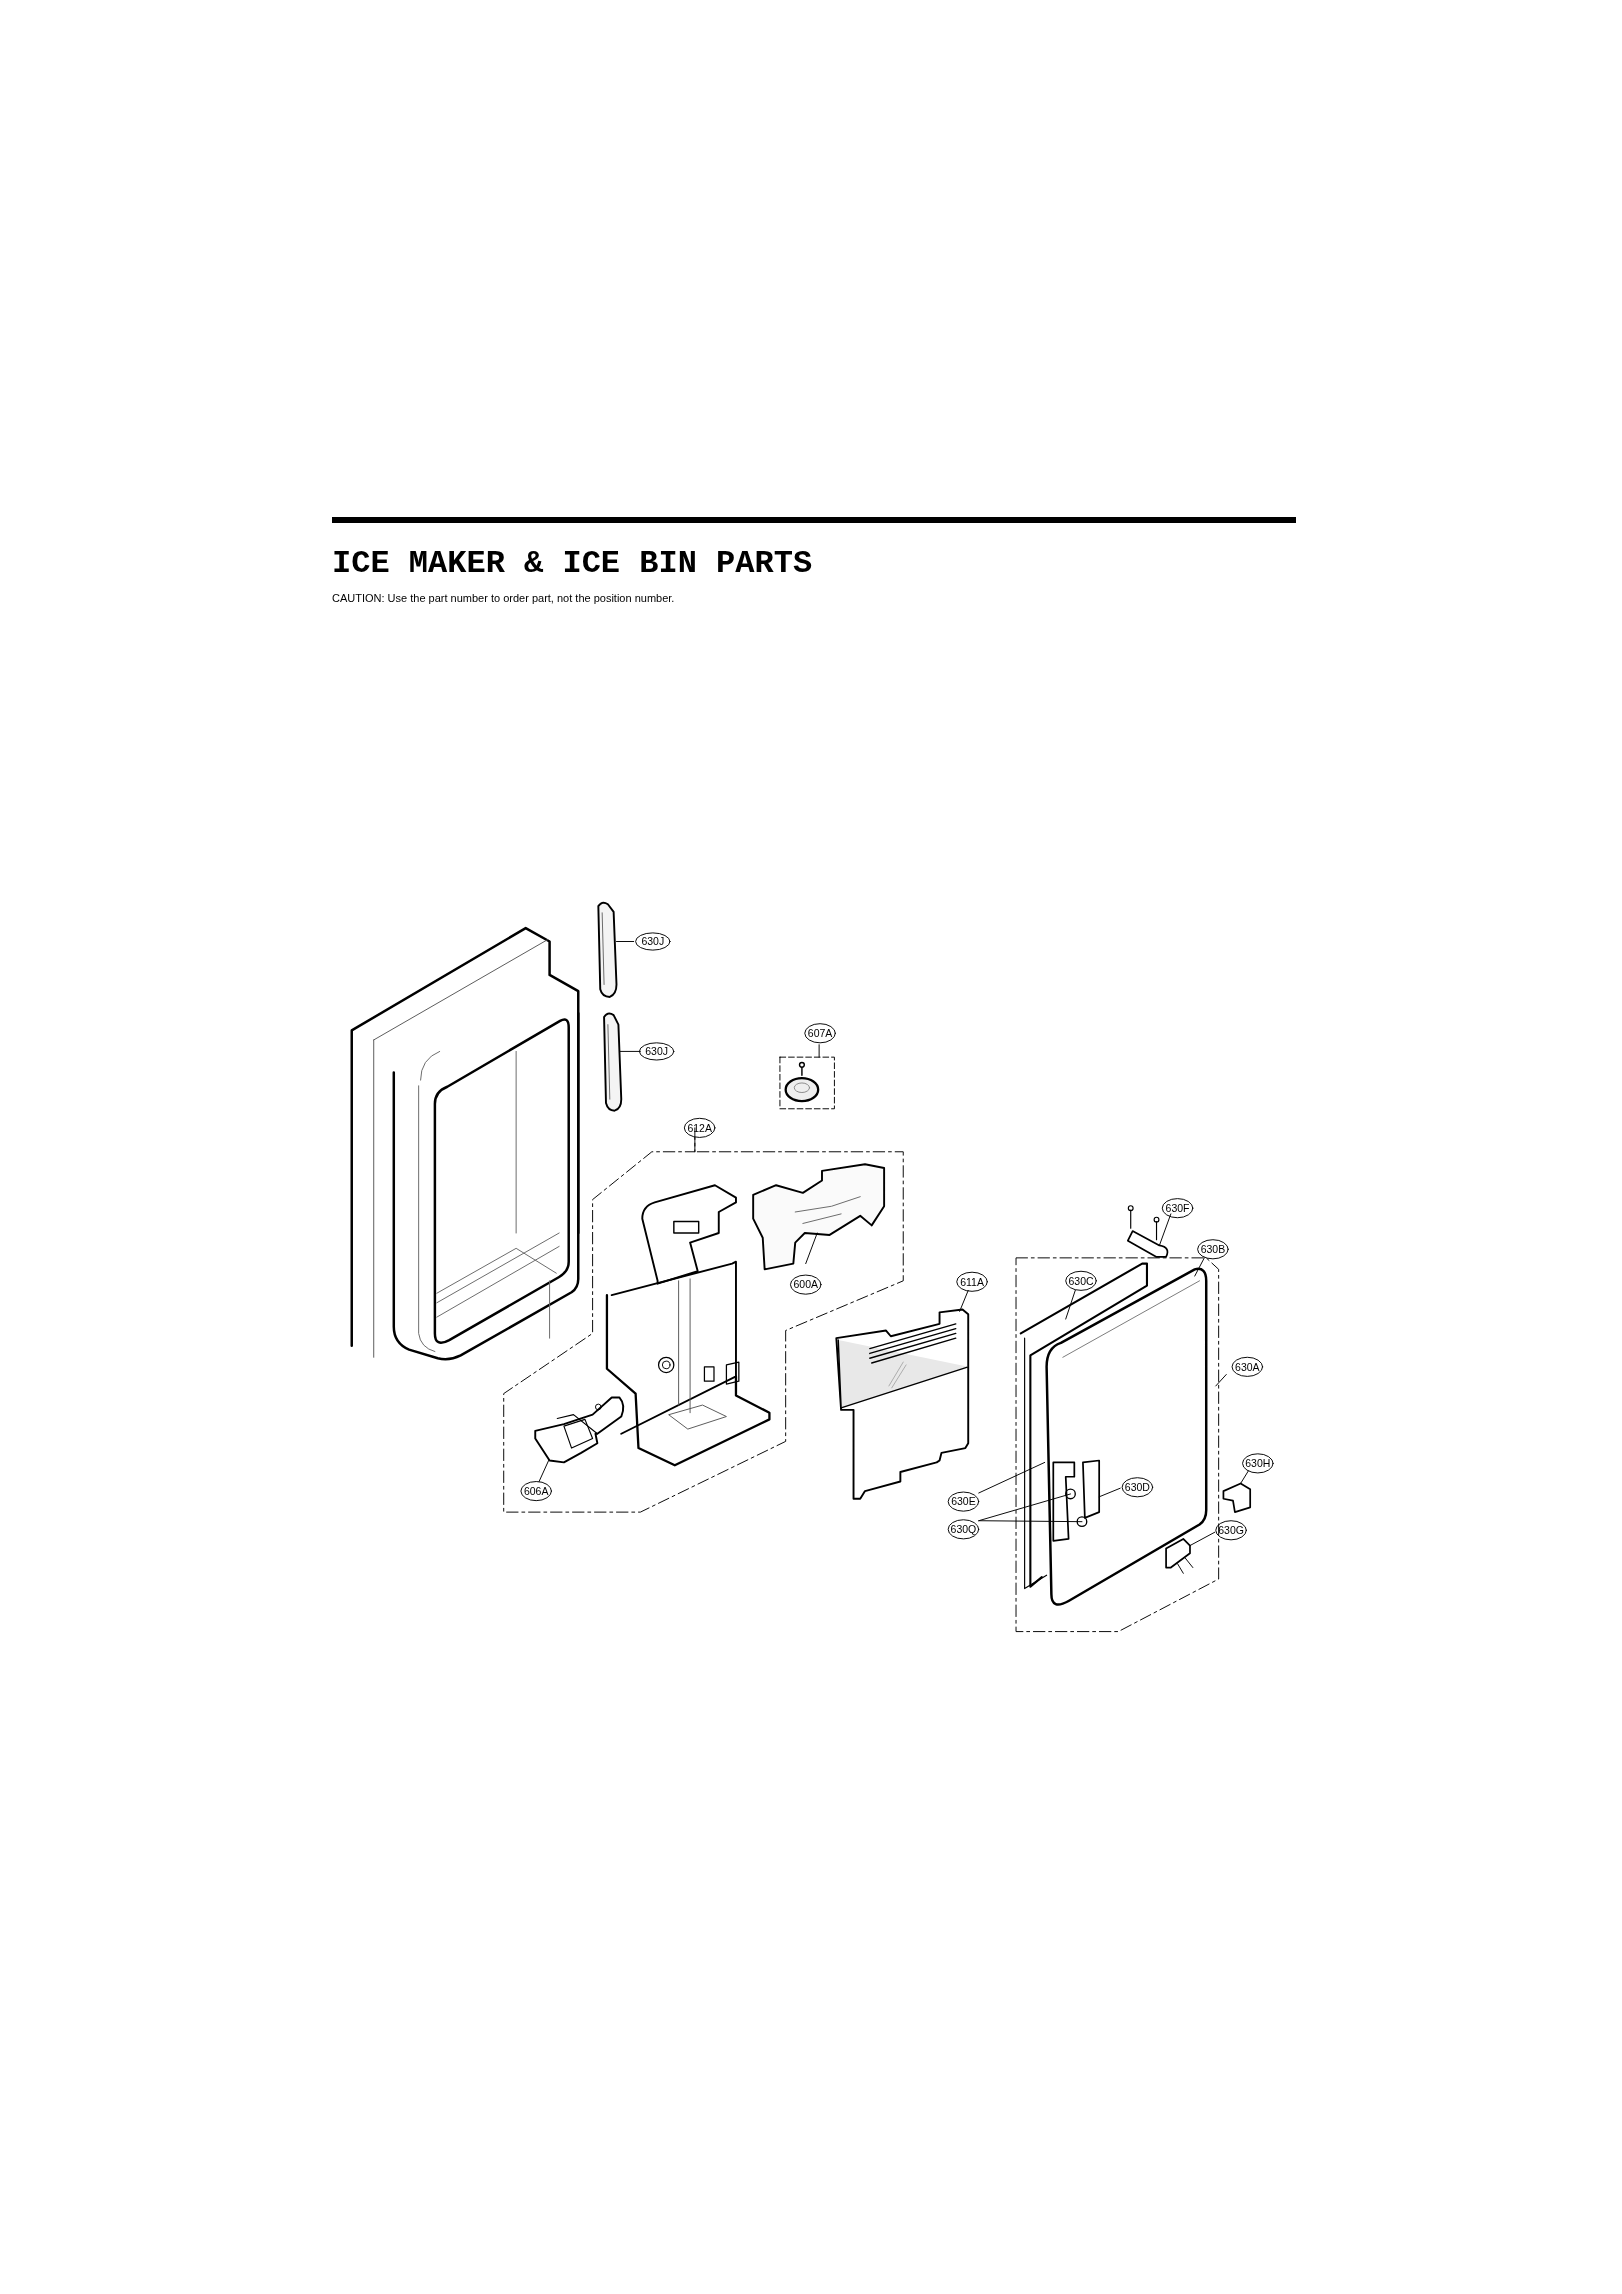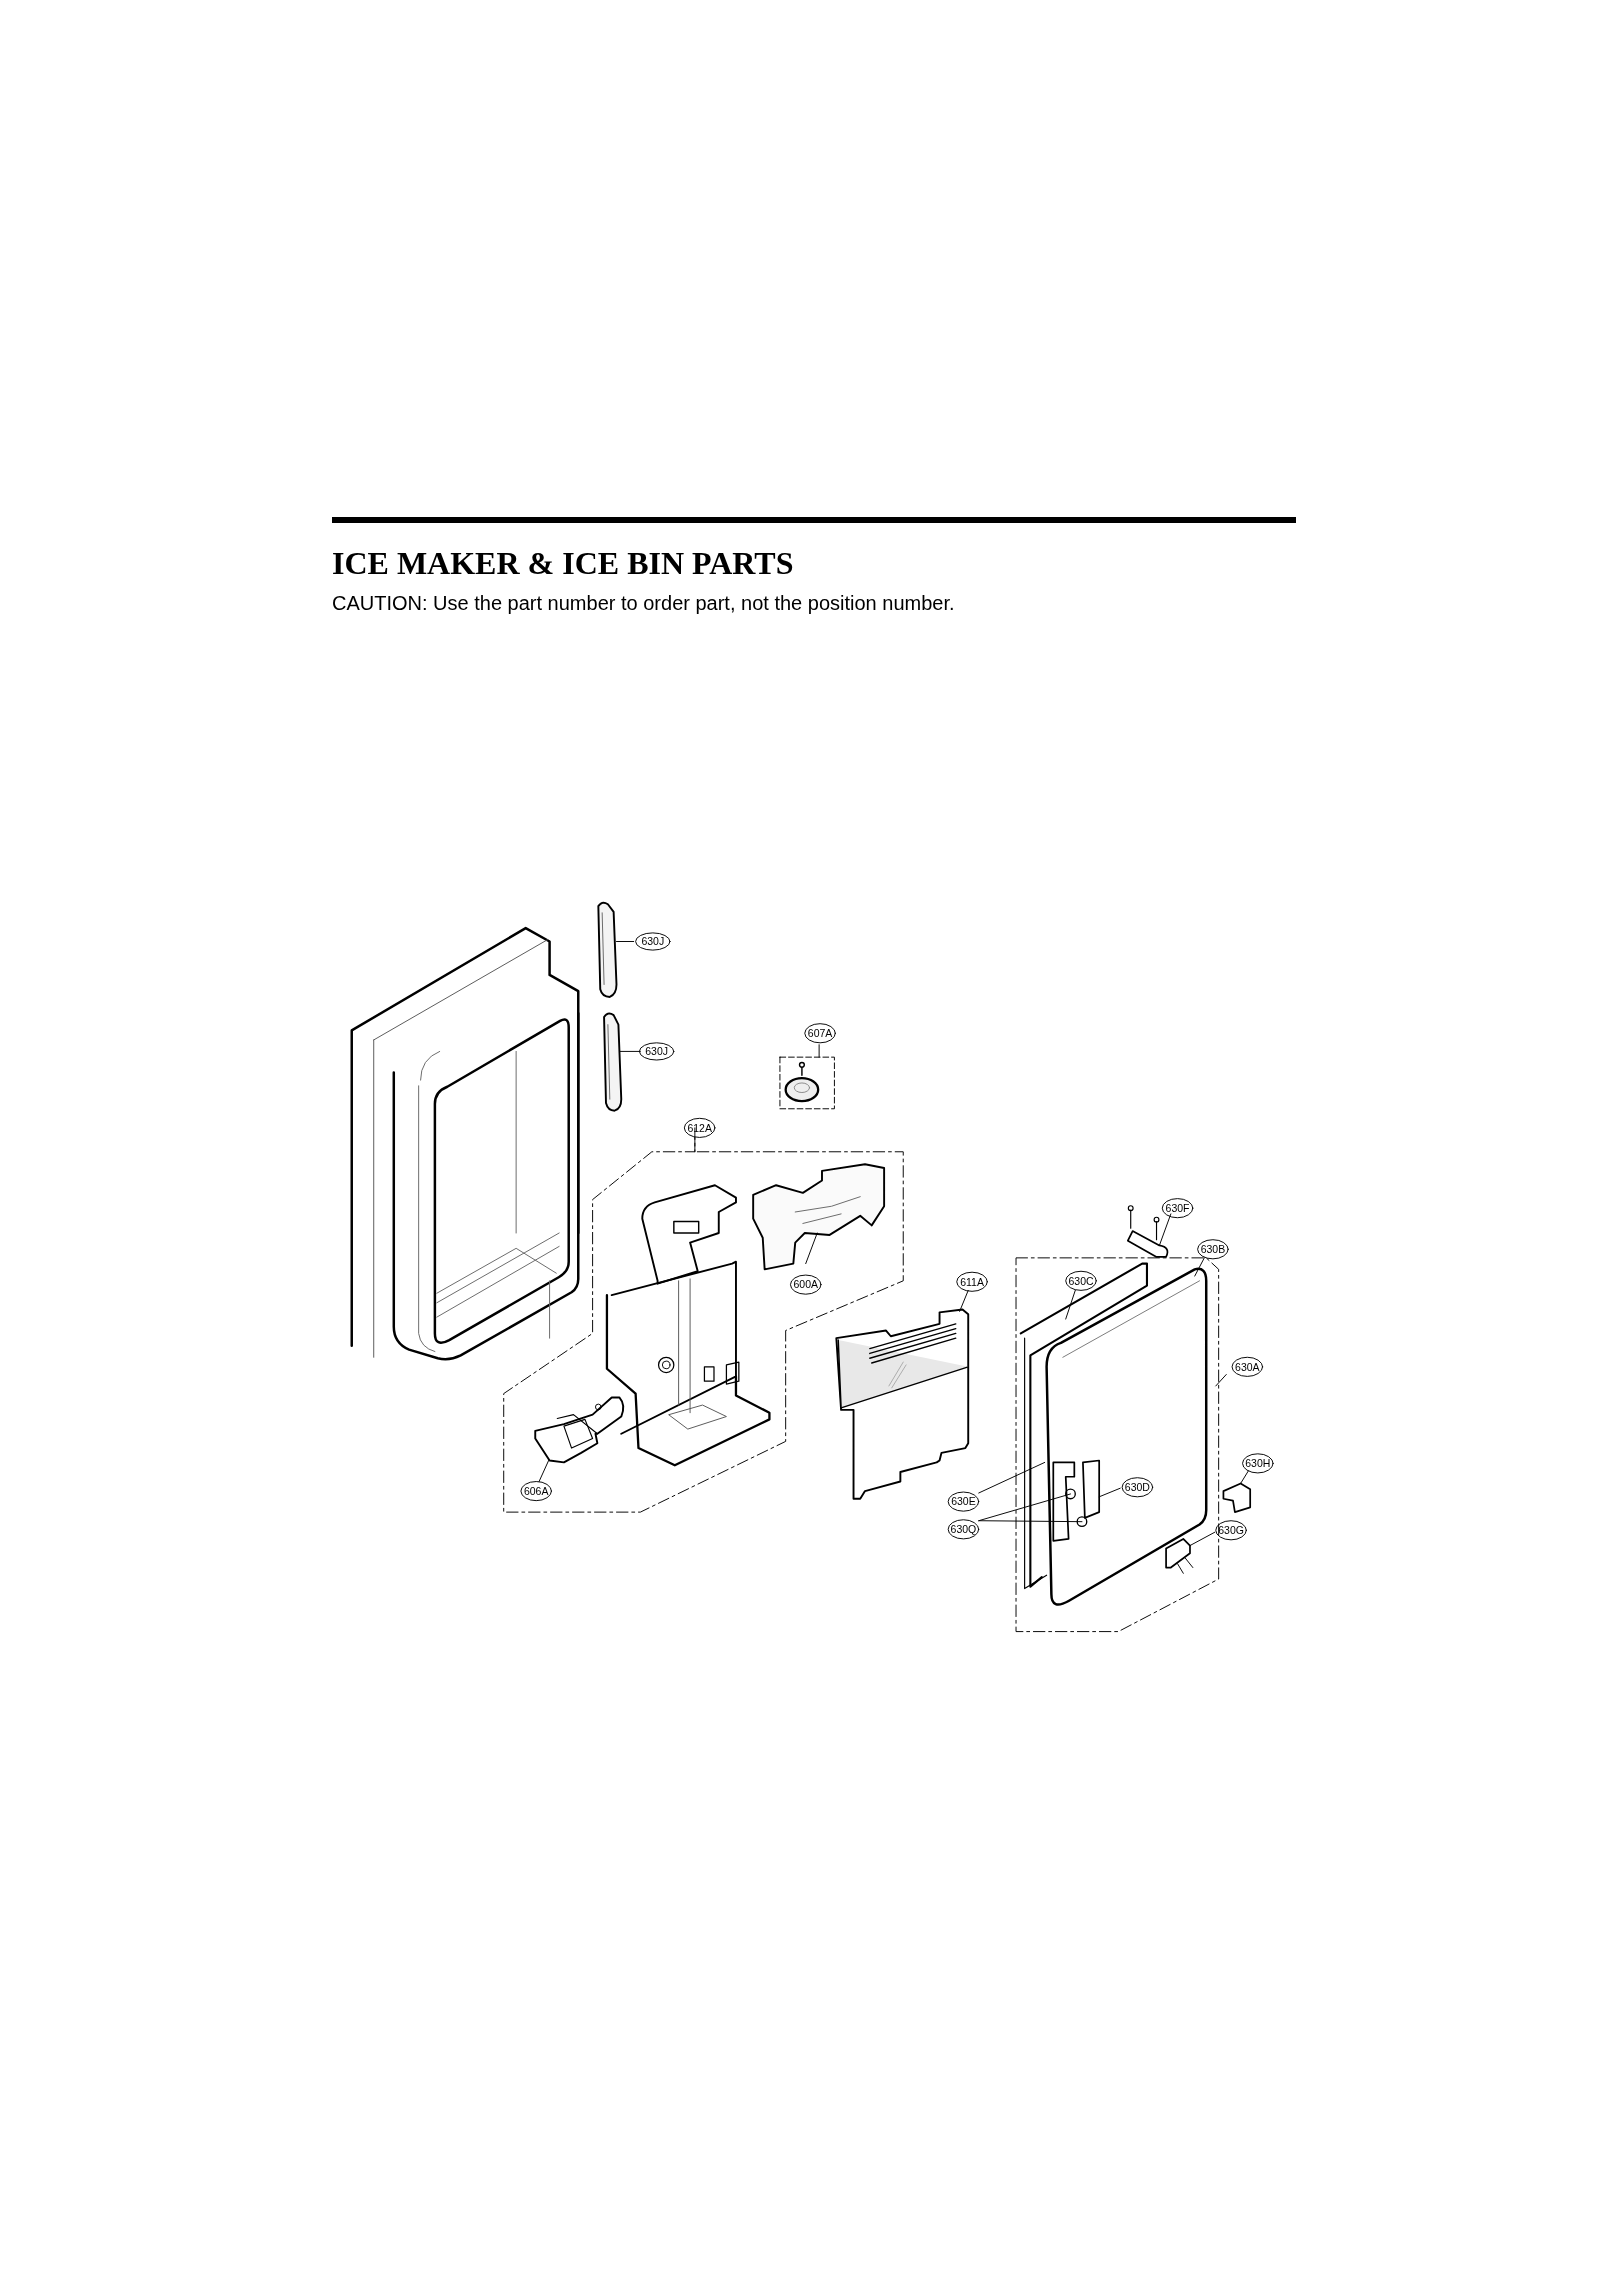--- a/index.html
+++ b/index.html
@@ -1,19 +1,19 @@
 <!DOCTYPE html>
 <html><head>
 <meta charset="utf-8">
 <style>
   html,body{margin:0;padding:0;background:#fff;}
   body{width:1622px;height:2294px;position:relative;overflow:hidden;font-family:"Liberation Sans",sans-serif;color:#000;}
   .rule{position:absolute;left:332px;top:517px;width:964px;height:5.7px;background:#000;}
-  .title{position:absolute;left:332px;top:545px;font-size:32px;font-weight:bold;letter-spacing:0px;font-family:Liberation Serif, serif;white-space:nowrap;}
-  .caution{position:absolute;left:332px;top:592px;font-size:20px;font-family:"Liberation Sans",sans-serif;white-space:nowrap;}
+  .title{position:absolute;left:332px;top:545px;font-size:32px;font-weight:bold;letter-spacing:0px;font-family:Liberation Mono, monospace;white-space:nowrap;}
+  .caution{position:absolute;left:332px;top:592px;font-size:11px;font-family:"Liberation Sans",sans-serif;white-space:nowrap;}
   svg.diagram{position:absolute;left:0;top:0;width:1622px;height:2294px;}
   .lbl-text{font-family:"Liberation Sans",sans-serif;font-size:11px;fill:#000;}
 </style>
 </head>
 <body>
 
 <div class="rule"></div>
 <div class="title">ICE MAKER &amp; ICE BIN PARTS</div>
 <div class="caution">CAUTION: Use the part number to order part, not the position number.</div>
 

